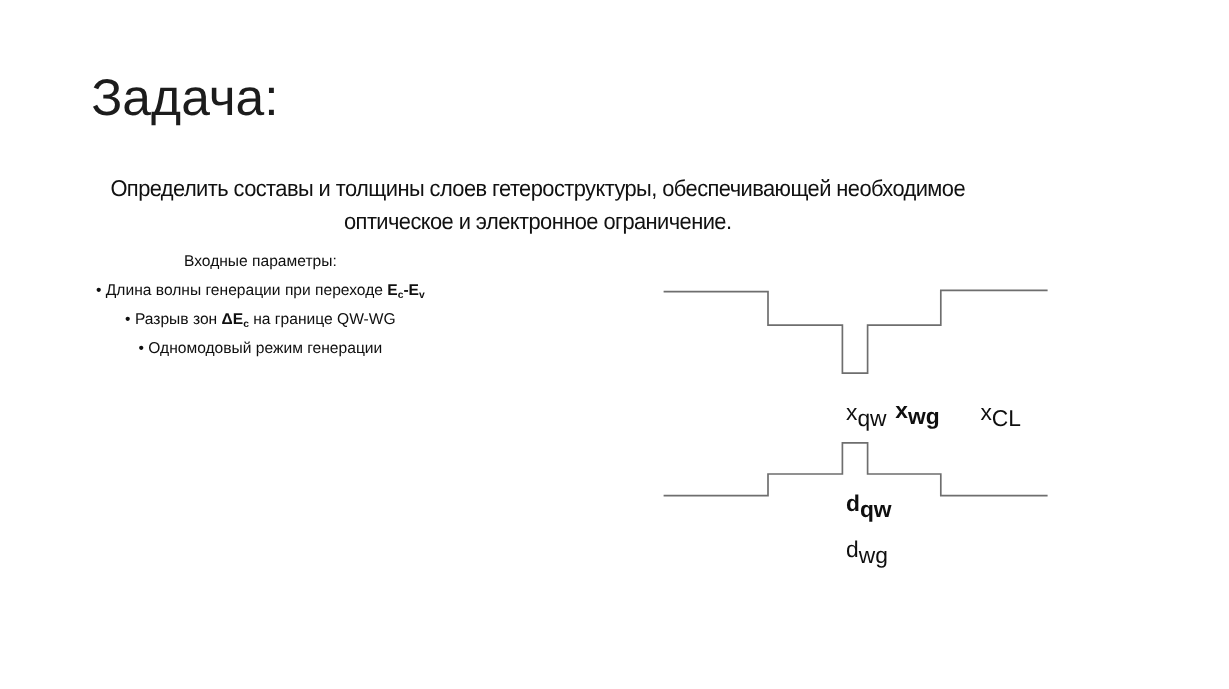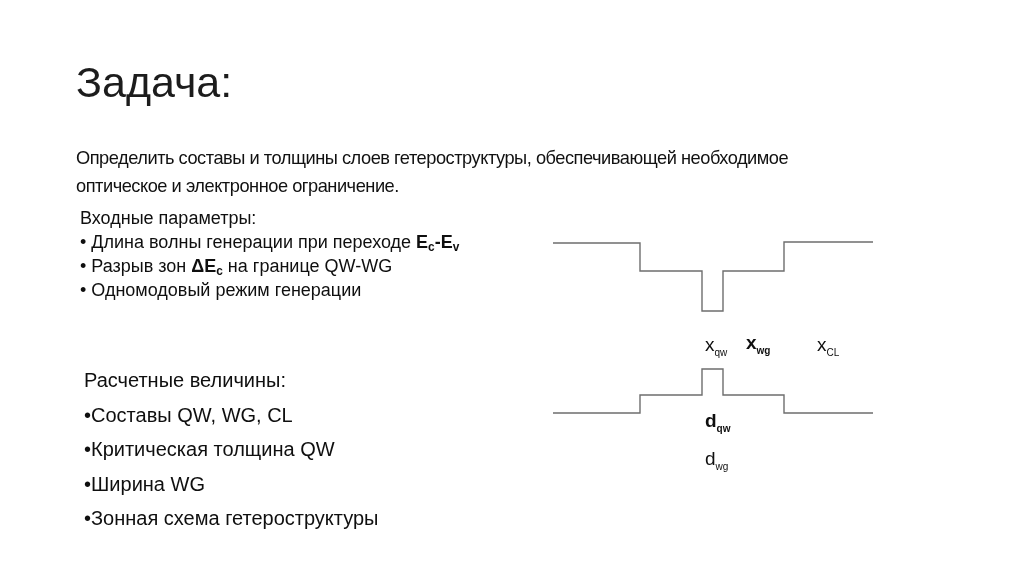--- a/index.html
+++ b/index.html
@@ -10,52 +10,53 @@
     background: #ffffff;
     font-family: "Liberation Sans", sans-serif;
     color: #1a1a1a;
     overflow: hidden;
   }
   .slide {
     position: relative;
     width: 1024px;
     height: 574px;
     background: #ffffff;
+    text-align: center;
   }
   .slide-title {
     position: absolute;
     left: 76px;
     top: 60px;
     font-size: 43px;
     line-height: 1.05;
     font-weight: 400;
     color: #1c1c1c;
     letter-spacing: 0px;
     white-space: nowrap;
   }
   .intro {
     position: absolute;
-    left: 76px;
+    left: 92px;
     top: 144px;
   }
   .intro-line {
     font-size: 19px;
     line-height: 27.5px;
     font-weight: 400;
     letter-spacing: -0.5px;
     white-space: nowrap;
     transform: scaleX(0.96);
     transform-origin: left top;
     color: #111111;
   }
   .input-params {
     position: absolute;
     left: 80px;
     top: 206px;
-    font-size: 18px;
+    font-size: 13px;
     line-height: 24px;
     color: #0f0f0f;
   }
   .input-params .heading { font-weight: 400; }
   .input-params .bullet-item { white-space: nowrap; }
   .input-params b { font-weight: 700; }
   sub {
     font-size: 0.66em;
     line-height: 0;
     vertical-align: -0.25em;
@@ -84,21 +85,21 @@
     stroke-linejoin: miter;
   }
   .diag-label {
     position: absolute;
     font-size: 19px;
     line-height: 1;
     color: #0f0f0f;
     white-space: nowrap;
   }
   .diag-label .lbl-sub {
-    font-size: 10px;
+    font-size: 19px;
     vertical-align: -5px;
   }
   .lbl-x-qw { left: 705px; top: 335px; }
   .lbl-x-wg { left: 746px; top: 333px; font-weight: bold; }
   .lbl-x-cl { left: 817px; top: 335px; }
   .lbl-d-qw { left: 705px; top: 411px; font-weight: bold; }
   .lbl-d-wg { left: 705px; top: 449px; }
 </style>
 </head>
 <body>
@@ -114,29 +115,20 @@
 
   <div class="input-params">
     <div class="heading">Входные параметры:</div>
     <div id="input-params-list">
         <div class="bullet-item"><span>• Длина волны генерации при переходе </span><b>E</b><b><sub>c</sub></b><b>-E</b><b><sub>v</sub></b></div>
         <div class="bullet-item"><span>• Разрыв зон </span><b>ΔE</b><b><sub>c</sub></b><span> на границе QW-WG</span></div>
         <div class="bullet-item"><span>• Одномодовый режим генерации</span></div>
       </div>
   </div>
 
-  <div class="calc-values">
-    <div class="heading">Расчетные величины:</div>
-    <div id="calc-values-list">
-        <div class="bullet-item">•Составы QW, WG, CL</div>
-        <div class="bullet-item">•Критическая толщина QW</div>
-        <div class="bullet-item">•Ширина WG</div>
-        <div class="bullet-item">•Зонная схема гетероструктуры</div>
-      </div>
-  </div>
 
   <svg class="band-diagram-svg" viewBox="0 0 1024 574" xmlns="http://www.w3.org/2000/svg">
     <polyline points="553,243 640,243 640,271 702,271 702,311 723,311 723,271 784,271 784,242 873,242" stroke="#6e6e6e"></polyline>
     <polyline points="553,413 640,413 640,395 702,395 702,369 723,369 723,395 784,395 784,413 873,413" stroke="#6e6e6e"></polyline>
   </svg>
 
   <div class="diag-label lbl-x-qw"><span class="lbl-main">x</span><sub class="lbl-sub">qw</sub></div>
   <div class="diag-label lbl-x-wg"><span class="lbl-main">x</span><sub class="lbl-sub">wg</sub></div>
   <div class="diag-label lbl-x-cl"><span class="lbl-main">x</span><sub class="lbl-sub">CL</sub></div>
   <div class="diag-label lbl-d-qw"><span class="lbl-main">d</span><sub class="lbl-sub">qw</sub></div>

